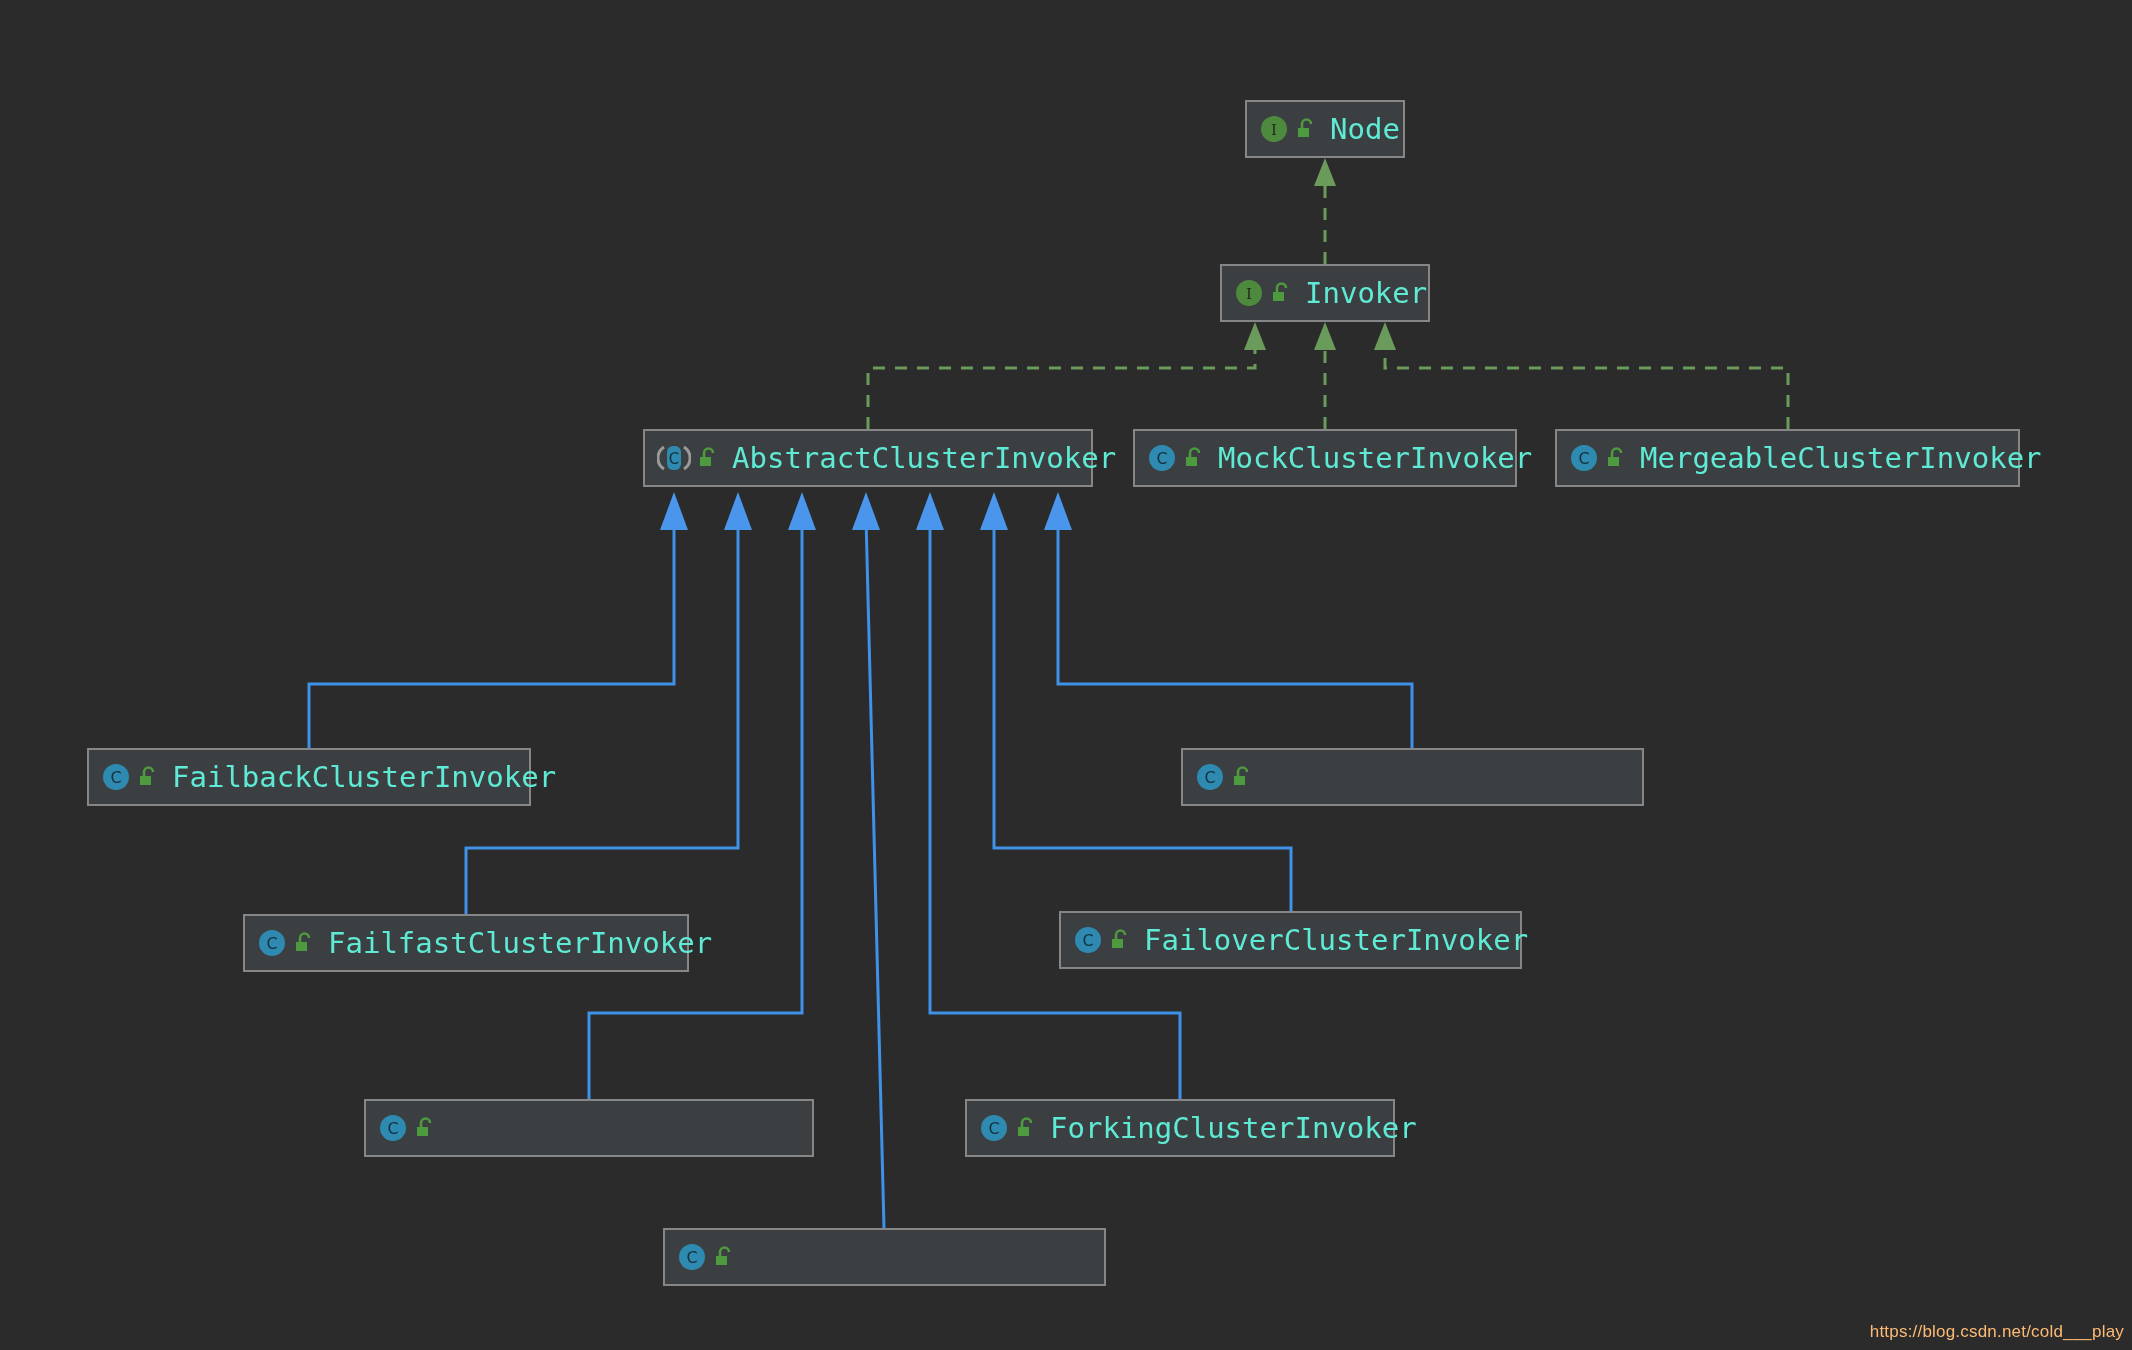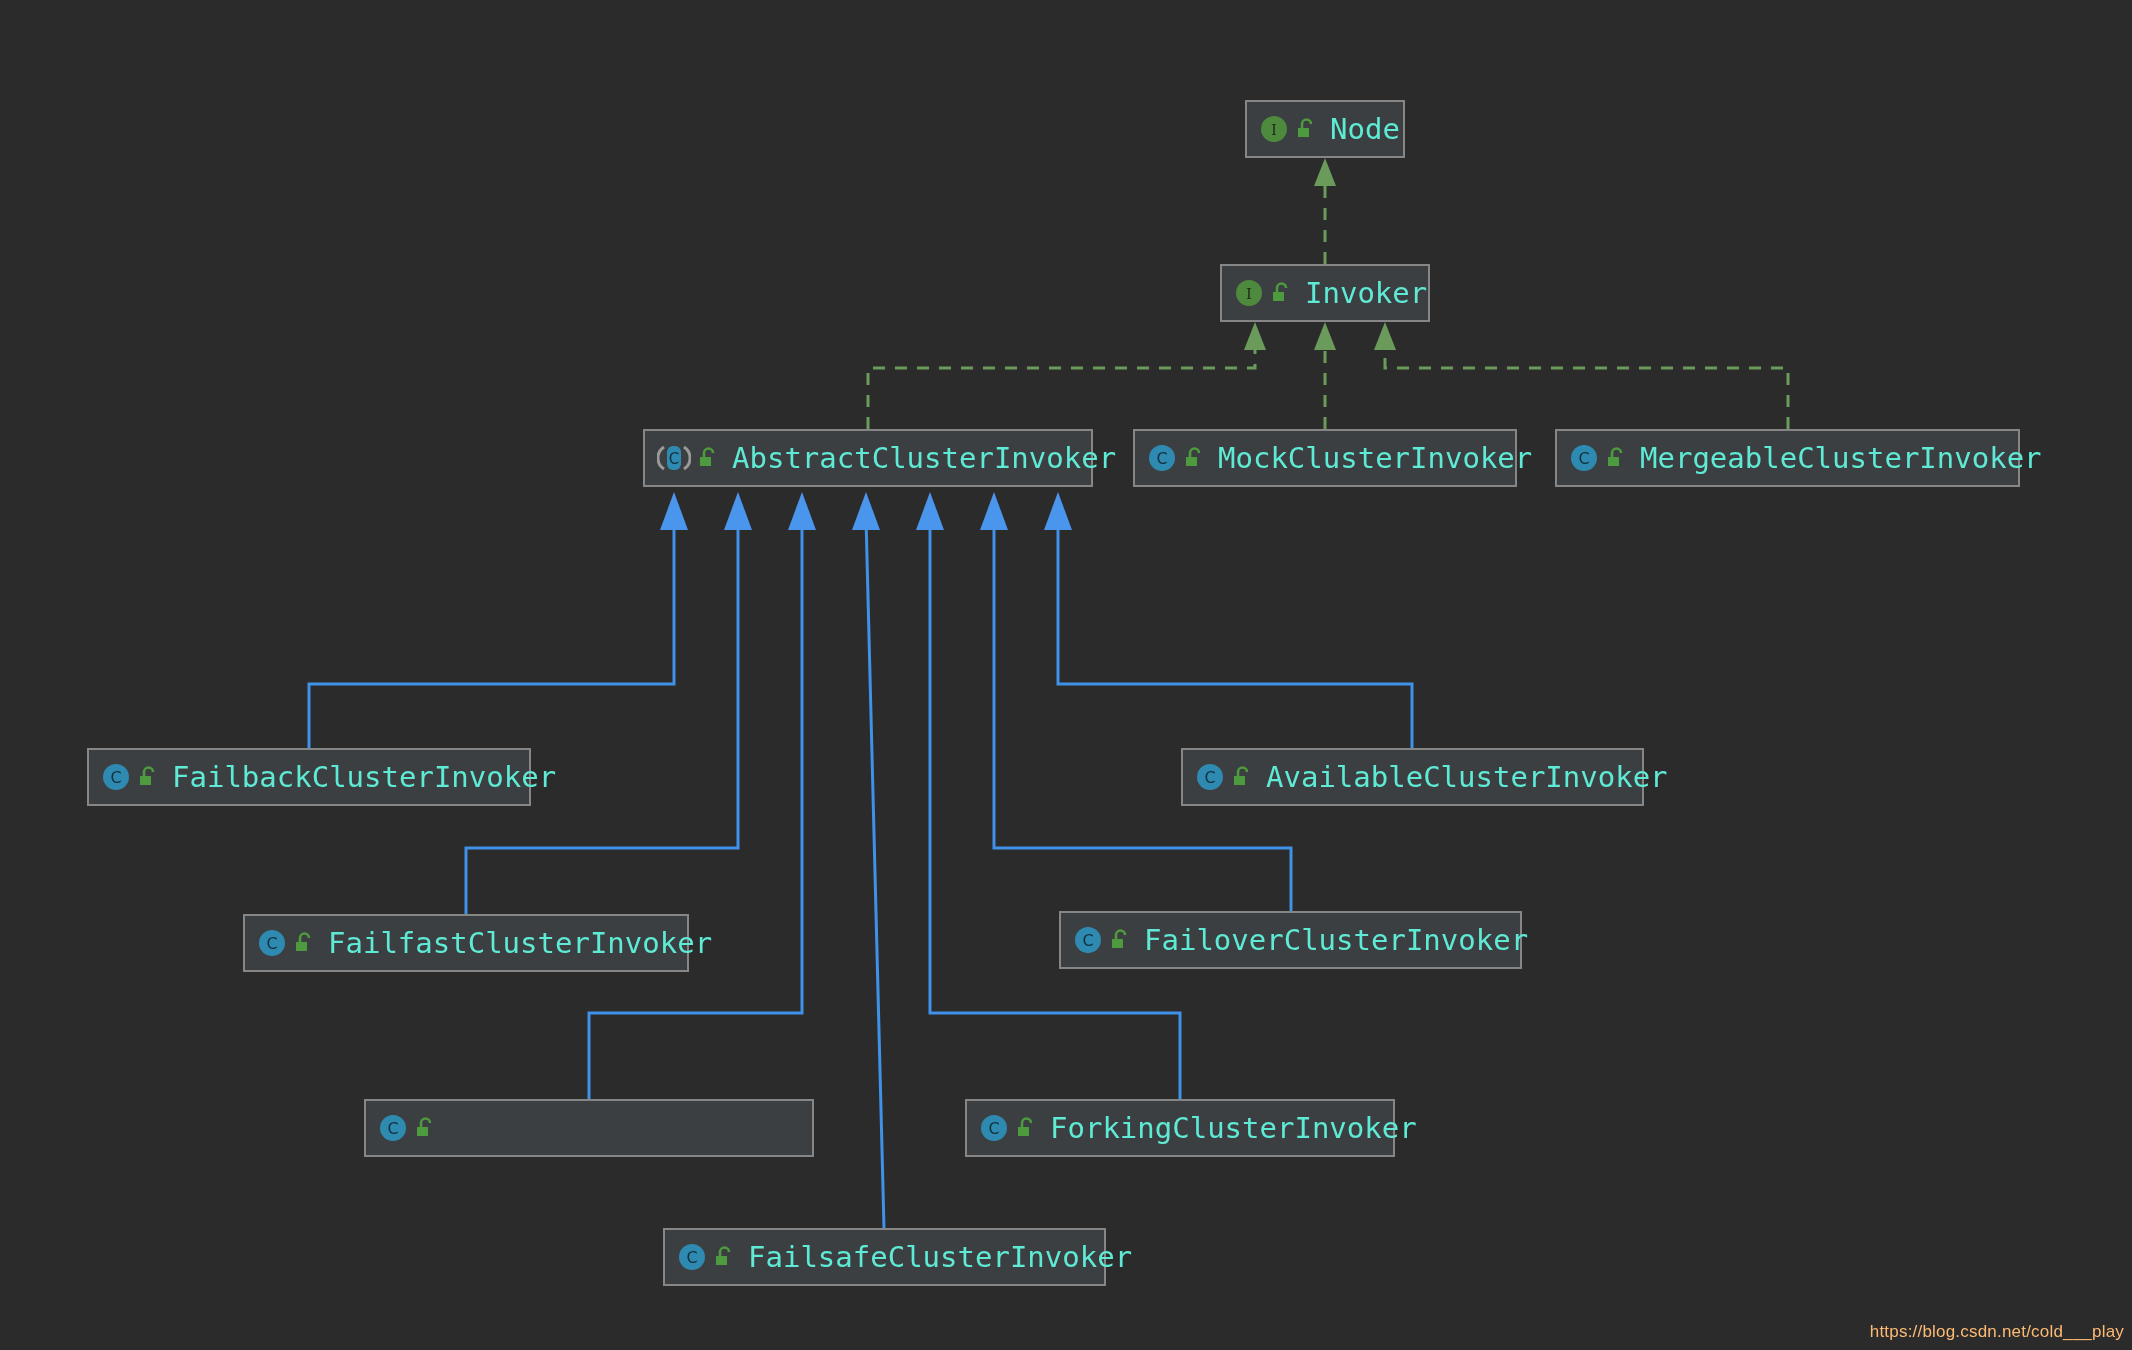--- a/index.html
+++ b/index.html
@@ -174,21 +174,20 @@
       </div>
       <div class="node" style="left: 1181px; top: 748px; width: 463px;">
         <span class="ico"><svg width="30" height="30" viewBox="0 0 30 30">
             <circle cx="15" cy="15" r="13" fill="#2e8ab0"></circle>
             <text x="15" y="21" font-family="DejaVu Sans, sans-serif" font-size="16" fill="#13313e" text-anchor="middle">C</text>
           </svg></span>
         <span class="ico ico-lock"><svg width="22" height="24" viewBox="0 0 22 24">
             <path d="M6 11 L6 7 A4.5 4.5 0 0 1 15 7" stroke="#4e9a3e" stroke-width="2.6" fill="none"></path>
             <rect x="2" y="11" width="11" height="9" fill="#4e9a3e"></rect>
           </svg></span>
-        <span class="node-label">AvailableClusterInvoker</span>
       </div>
       <div class="node" style="left: 243px; top: 914px; width: 446px;">
         <span class="ico"><svg width="30" height="30" viewBox="0 0 30 30">
             <circle cx="15" cy="15" r="13" fill="#2e8ab0"></circle>
             <text x="15" y="21" font-family="DejaVu Sans, sans-serif" font-size="16" fill="#13313e" text-anchor="middle">C</text>
           </svg></span>
         <span class="ico ico-lock"><svg width="22" height="24" viewBox="0 0 22 24">
             <path d="M6 11 L6 7 A4.5 4.5 0 0 1 15 7" stroke="#4e9a3e" stroke-width="2.6" fill="none"></path>
             <rect x="2" y="11" width="11" height="9" fill="#4e9a3e"></rect>
           </svg></span>
@@ -228,18 +227,17 @@
       </div>
       <div class="node" style="left: 663px; top: 1228px; width: 443px;">
         <span class="ico"><svg width="30" height="30" viewBox="0 0 30 30">
             <circle cx="15" cy="15" r="13" fill="#2e8ab0"></circle>
             <text x="15" y="21" font-family="DejaVu Sans, sans-serif" font-size="16" fill="#13313e" text-anchor="middle">C</text>
           </svg></span>
         <span class="ico ico-lock"><svg width="22" height="24" viewBox="0 0 22 24">
             <path d="M6 11 L6 7 A4.5 4.5 0 0 1 15 7" stroke="#4e9a3e" stroke-width="2.6" fill="none"></path>
             <rect x="2" y="11" width="11" height="9" fill="#4e9a3e"></rect>
           </svg></span>
-        <span class="node-label">FailsafeClusterInvoker</span>
       </div>
     </div>
 
   <div class="watermark">https://blog.csdn.net/cold___play</div>
 </div>
 
 </body></html>

